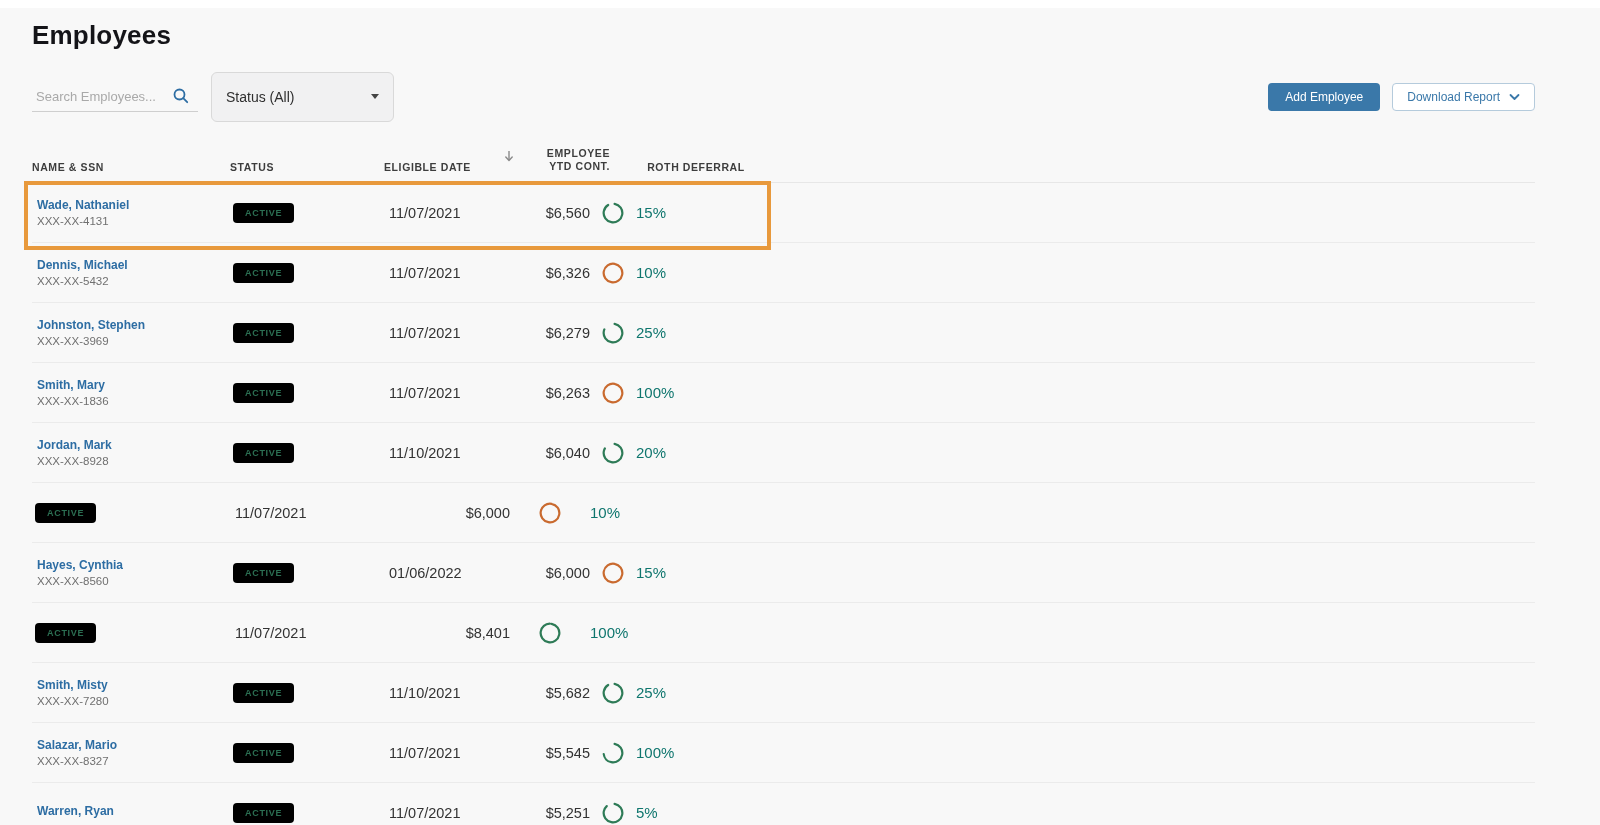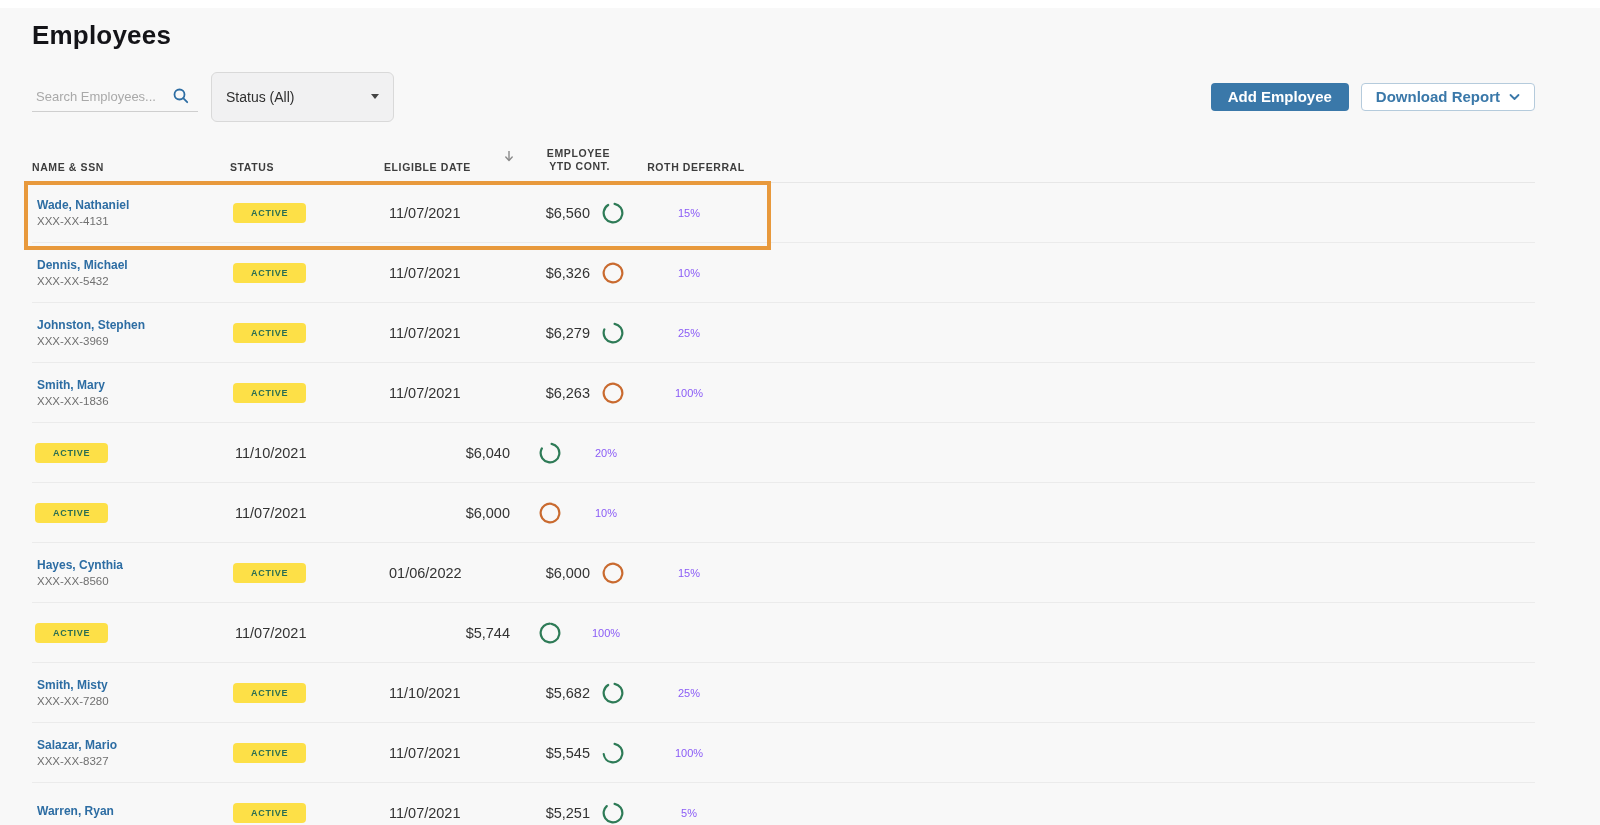--- a/index.html
+++ b/index.html
@@ -37,21 +37,21 @@
     display: flex; align-items: center; justify-content: space-between;
     padding: 0 14px; cursor: pointer; font-size: 14px; color: #2f2f2f;
   }
   .caret-down {
     width: 0; height: 0; border-left: 4px solid transparent;
     border-right: 4px solid transparent; border-top: 5px solid #444;
   }
 
   .toolbar-spacer { flex: 1; }
   .btn {
-    height: 28px; border-radius: 4px; font-size: 15px; font-weight: 700;
+    height: 28px; border-radius: 4px; font-size: 12px; font-weight: 400;
     display: inline-flex; align-items: center; cursor: pointer;
     font-family: "Liberation Sans", sans-serif;
   }
   .btn-primary {
     background: #3a78a9; color: #ffffff; border: none; padding: 0 17px;
   }
   .btn-outline {
     margin-left: 12px; background: #ffffff; color: #3a78a9;
     border: 1px solid #b5cbdc; padding: 0 14px;
   }
@@ -90,28 +90,28 @@
     border: 4px solid #e8993c; pointer-events: none; z-index: 2;
   }
   .name-cell { display: flex; flex-direction: column; padding-left: 5px; }
   .emp-name {
     font-size: 12px; font-weight: 700; color: #2d6da3;
     text-decoration: none; cursor: pointer; line-height: 1.2;
   }
   .emp-ssn { font-size: 11.5px; color: #707070; margin-top: 3px; }
   .badge {
     display: inline-block; width: max-content;
-    background: #fde047; color: #2b6e52;
+    background: #000000; color: #2b6e52;
     font-size: 9px; font-weight: 700; letter-spacing: 0.7px;
-    padding: 5px 18px; border-radius: 4px; margin-left: 3px;
+    padding: 5px 12px; border-radius: 4px; margin-left: 3px;
   }
   .date-cell { font-size: 14.5px; color: #333; padding-left: 5px; }
   .amount-cell { font-size: 14.5px; color: #333; text-align: right; }
   .ring-cell { display: flex; justify-content: center; align-items: center; }
-  .roth-cell { font-size: 11px; color: #8b5cf6; text-align: center; padding-right: 14px; }
+  .roth-cell { font-size: 15px; color: #0f766e; padding-right: 14px; }
 </style>
 </head>
 <body>
 
 <div class="top-strip"></div>
 
 <div class="container">
 
   <h1 class="page-title">Employees</h1>
 
@@ -229,20 +229,24 @@
     <div class="amount-cell">$6,263</div>
     <div class="ring-cell">
       <svg width="22" height="22" viewBox="0 0 20 20">
         <circle class="ring" cx="10" cy="10" r="8.5" fill="none" stroke-width="2" stroke-linecap="round" transform="rotate(-80 10 10)" stroke="#c96a2f" stroke-dasharray="53.41 53.41"></circle>
       </svg>
     </div>
     <div class="roth-cell">100%</div>
   </div>
 
   <div class="row">
+    <div class="name-cell">
+      <a class="emp-name">Jordan, Mark</a>
+      <span class="emp-ssn">XXX-XX-8928</span>
+    </div>
     <div>
       <span class="badge">ACTIVE</span>
     </div>
     <div class="date-cell">11/10/2021</div>
     <div class="amount-cell">$6,040</div>
     <div class="ring-cell">
       <svg width="22" height="22" viewBox="0 0 20 20">
         <circle class="ring" cx="10" cy="10" r="8.5" fill="none" stroke-width="2" stroke-linecap="round" transform="rotate(-80 10 10)" stroke="#2e7b57" stroke-dasharray="42.73 53.41"></circle>
       </svg>
     </div>
@@ -279,21 +283,21 @@
       </svg>
     </div>
     <div class="roth-cell">15%</div>
   </div>
 
   <div class="row">
     <div>
       <span class="badge">ACTIVE</span>
     </div>
     <div class="date-cell">11/07/2021</div>
-    <div class="amount-cell">$5,744</div>
+    <div class="amount-cell">$8,401</div>
     <div class="ring-cell">
       <svg width="22" height="22" viewBox="0 0 20 20">
         <circle class="ring" cx="10" cy="10" r="8.5" fill="none" stroke-width="2" stroke-linecap="round" transform="rotate(-80 10 10)" stroke="#2e7b57" stroke-dasharray="51.27 53.41"></circle>
       </svg>
     </div>
     <div class="roth-cell">100%</div>
   </div>
 
   <div class="row">
     <div class="name-cell">

